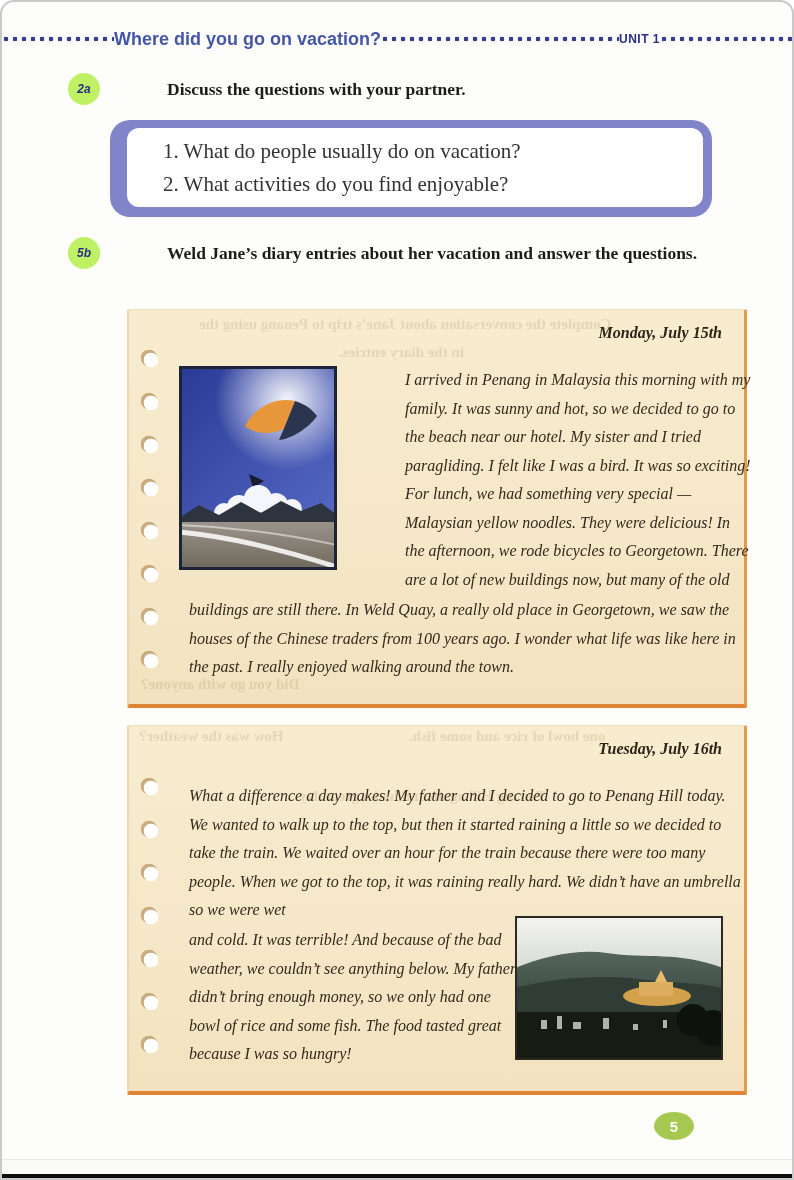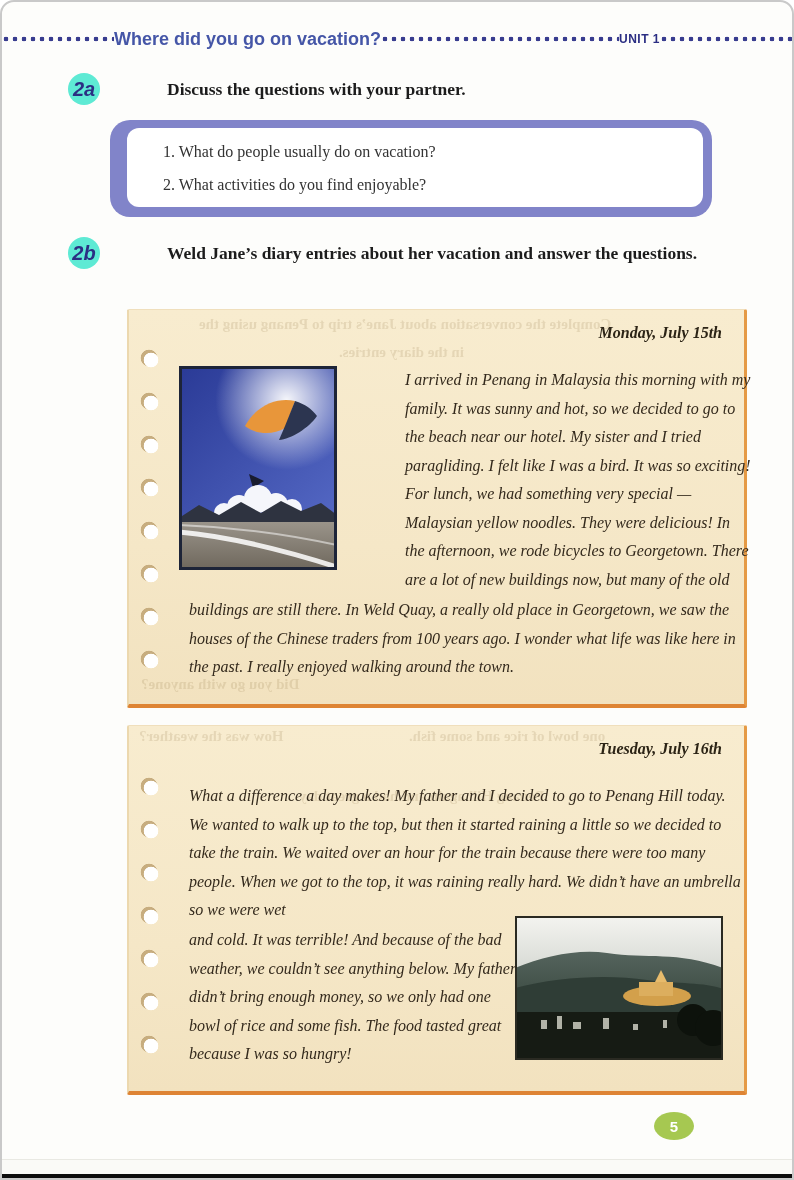--- a/index.html
+++ b/index.html
@@ -21,22 +21,22 @@
     background-size:9px 10px;background-repeat:repeat-x;
   }
   .dots-lead{width:112px;}
   .dots-mid{flex:1;}
   .dots-tail{width:132px;}
   .header-title{font-size:18px;font-weight:600;color:#4556a7;white-space:nowrap;}
   .header-unit{font-size:12px;font-weight:800;color:#2b2e83;white-space:nowrap;letter-spacing:.5px;}
   
   .badge{
     position:absolute;width:32px;height:32px;border-radius:50%;
-    background:#5eead4;color:#2b2e83;font-family:"Liberation Sans",sans-serif;
-    font-weight:800;font-style:italic;font-size:20px;
+    background:#bef264;color:#2b2e83;font-family:"Liberation Sans",sans-serif;
+    font-weight:800;font-style:italic;font-size:12px;
     display:flex;align-items:center;justify-content:center;
   }
   .badge-2a{left:66px;top:71px;}
   .badge-2b{left:66px;top:235px;}
   .sec-heading{
     position:absolute;left:125px;font-size:17.5px;font-weight:700;color:#1c1c1c;
     white-space:nowrap;
     margin-left:40px;
   }
   .heading-2a{top:77px;}
@@ -46,21 +46,21 @@
   .qbox{
     position:absolute;left:108px;top:118px;width:602px;height:97px;
     background:#8184c9;border-radius:20px;box-sizing:border-box;
     padding:8px 9px 10px 17px;
   }
   .qbox-inner{
     background:#fff;border-radius:12px;height:100%;box-sizing:border-box;
     display:flex;flex-direction:column;justify-content:center;
     padding-left:36px;gap:6px;
   }
-  .qline{font-size:16px;color:#333;line-height:27px;}
+  .qline{font-size:21px;color:#333;line-height:27px;}
   
   .card{
     position:absolute;left:125px;width:620px;box-sizing:border-box;
     background:linear-gradient(180deg,#f8eccf 0%,#f5e7c7 60%,#f2e2bf 100%);
     border-right:3px solid #e59a45;border-bottom:4px solid #de8434;
     border-left:2px solid #ecd8ae;border-top:1px solid #f0dfbc;
     border-radius:2px;
   }
   .card1{top:307px;height:399px;}
   .card2{top:723px;height:370px;}
@@ -123,21 +123,21 @@
   <div class="badge badge-2a">2a</div>
   <div class="sec-heading heading-2a">Discuss the questions with your partner.</div>
 
   <div class="qbox">
     <div class="qbox-inner">
       <div class="qline">1. What do people usually do on vacation?</div>
       <div class="qline">2. What activities do you find enjoyable?</div>
     </div>
   </div>
 
-  <div class="badge badge-2b">2b</div>
+  <div class="badge badge-2b">5b</div>
   <div class="sec-heading heading-2b">Weld Jane’s diary entries about her vacation and answer the questions.</div>
   <div class="sub-question">Did Jane have a good time on Monday? What about on Tuesday?</div>
 
   <div class="card card1">
     <span class="ghost" style="left:70px;top:6px;">Complete the conversation about Jane’s trip to Penang using the</span>
     <span class="ghost" style="left:210px;top:34px;">in the diary entries.</span>
     <span class="ghost" style="left:12px;top:366px;">Did you go with anyone?</span>
     <div class="holes holes1"></div>
     <div class="diary-date">Monday, July 15th</div>
 

